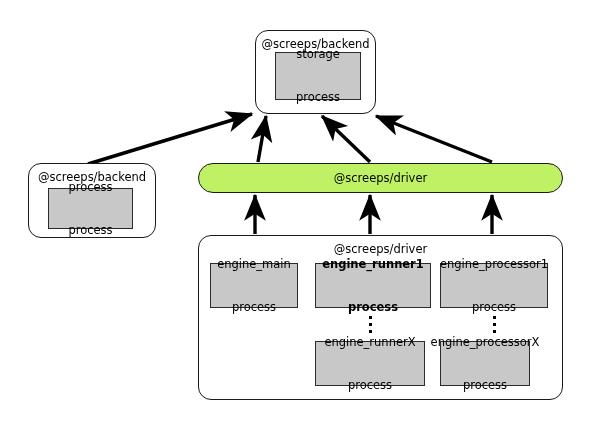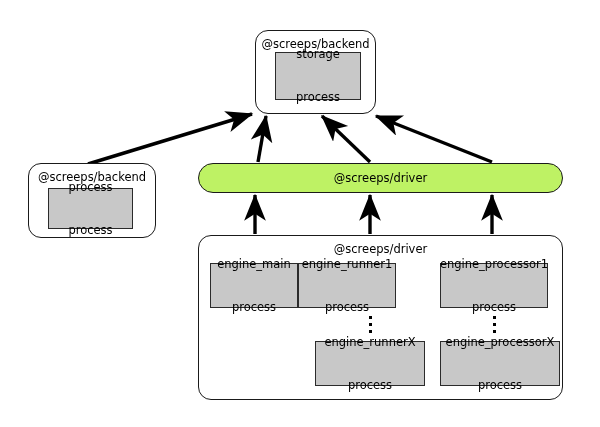--- a/index.html
+++ b/index.html
@@ -145,21 +145,21 @@
   </div>
 
   <div class="package" style="left:198px; top:235px; width:365px; height:165px;">
     <div class="package-title" style="top:6px;">@screeps/driver</div>
   </div>
 
   <div class="process-box" style="left:210px; top:263px; width:88px; height:45px;">
     <div class="process-line">engine_main</div>
     <div class="process-line">process</div>
   </div>
-  <div class="process-box" style="left:298px; top:263px; width:98px; height:45px;">
+  <div class="process-box" style="left:315px; top:263px; width:116px; height:45px;font-weight:bold;">
     <div class="process-line">engine_runner1</div>
     <div class="process-line">process</div>
   </div>
   <div class="process-box" style="left:440px; top:263px; width:108px; height:45px;">
     <div class="process-line">engine_processor1</div>
     <div class="process-line">process</div>
   </div>
 
   <div class="ellipsis" style="left:365px; top:316px; height:17px;">
     <span></span>
@@ -169,18 +169,18 @@
   <div class="ellipsis" style="left:489px; top:316px; height:17px;">
     <span></span>
     <span></span>
     <span></span>
   </div>
 
   <div class="process-box" style="left:315px; top:341px; width:110px; height:45px;align-items:center;">
     <div class="process-line">engine_runnerX</div>
     <div class="process-line">process</div>
   </div>
-  <div class="process-box" style="left:440px; top:341px; width:120px; height:45px;justify-content:center;">
+  <div class="process-box" style="left:440px; top:341px; width:90px; height:45px;justify-content:center;">
     <div class="process-line">engine_processorX</div>
     <div class="process-line">process</div>
   </div>
 
 </div>
 
 </body></html>

